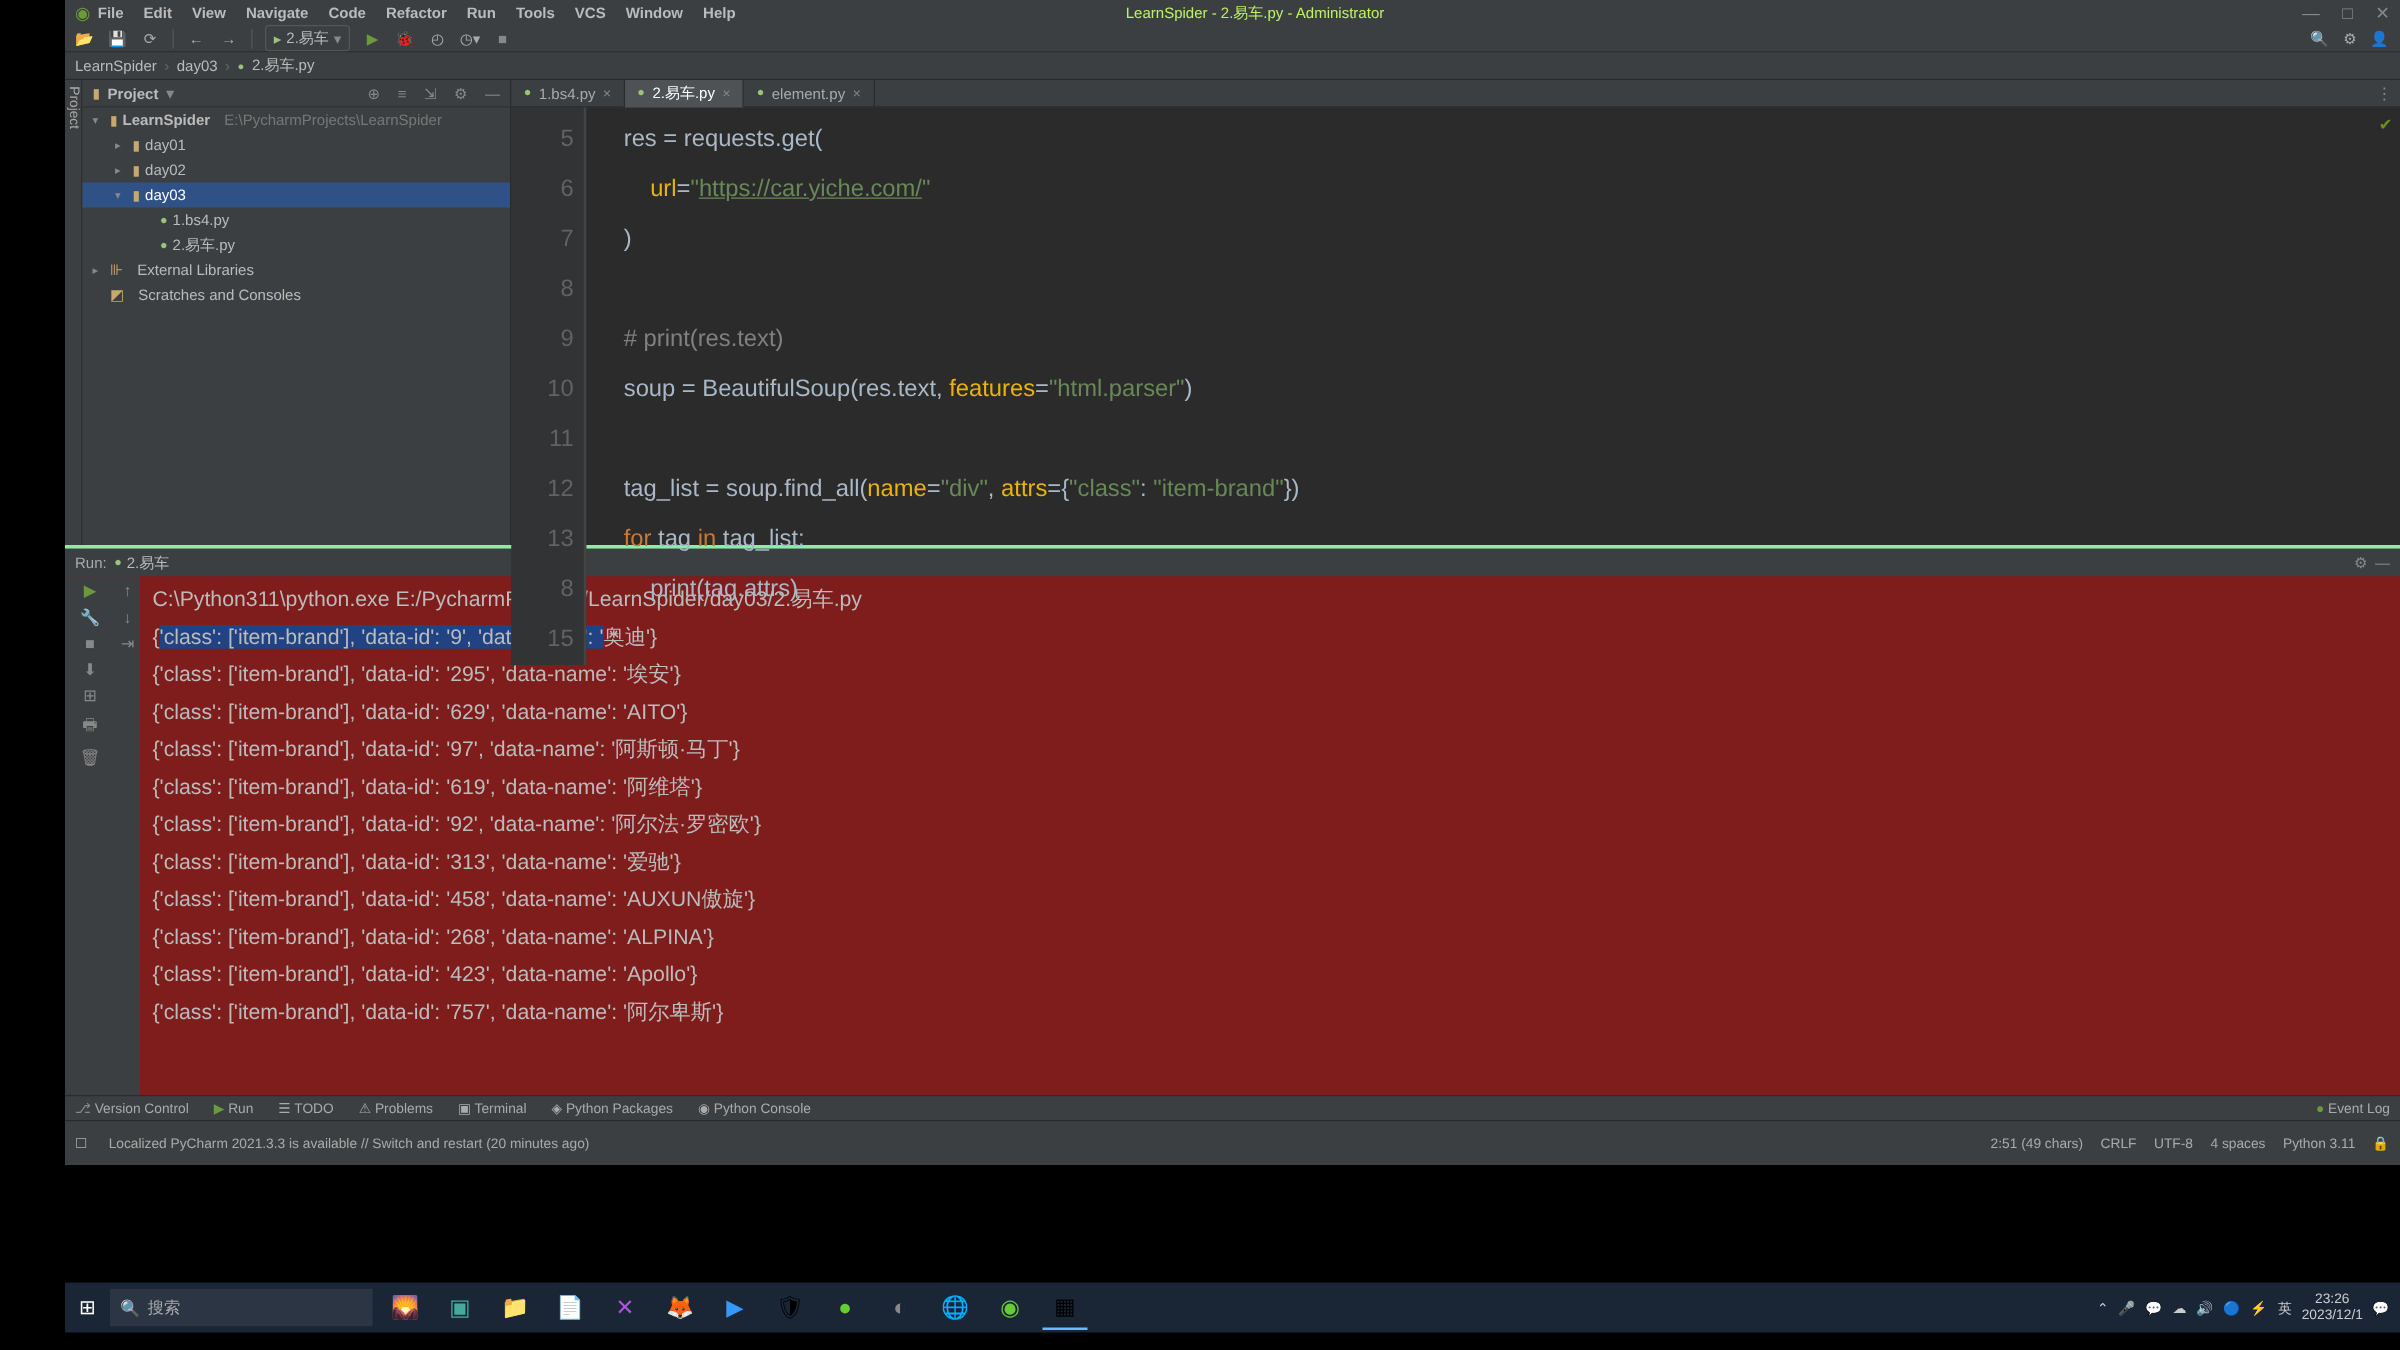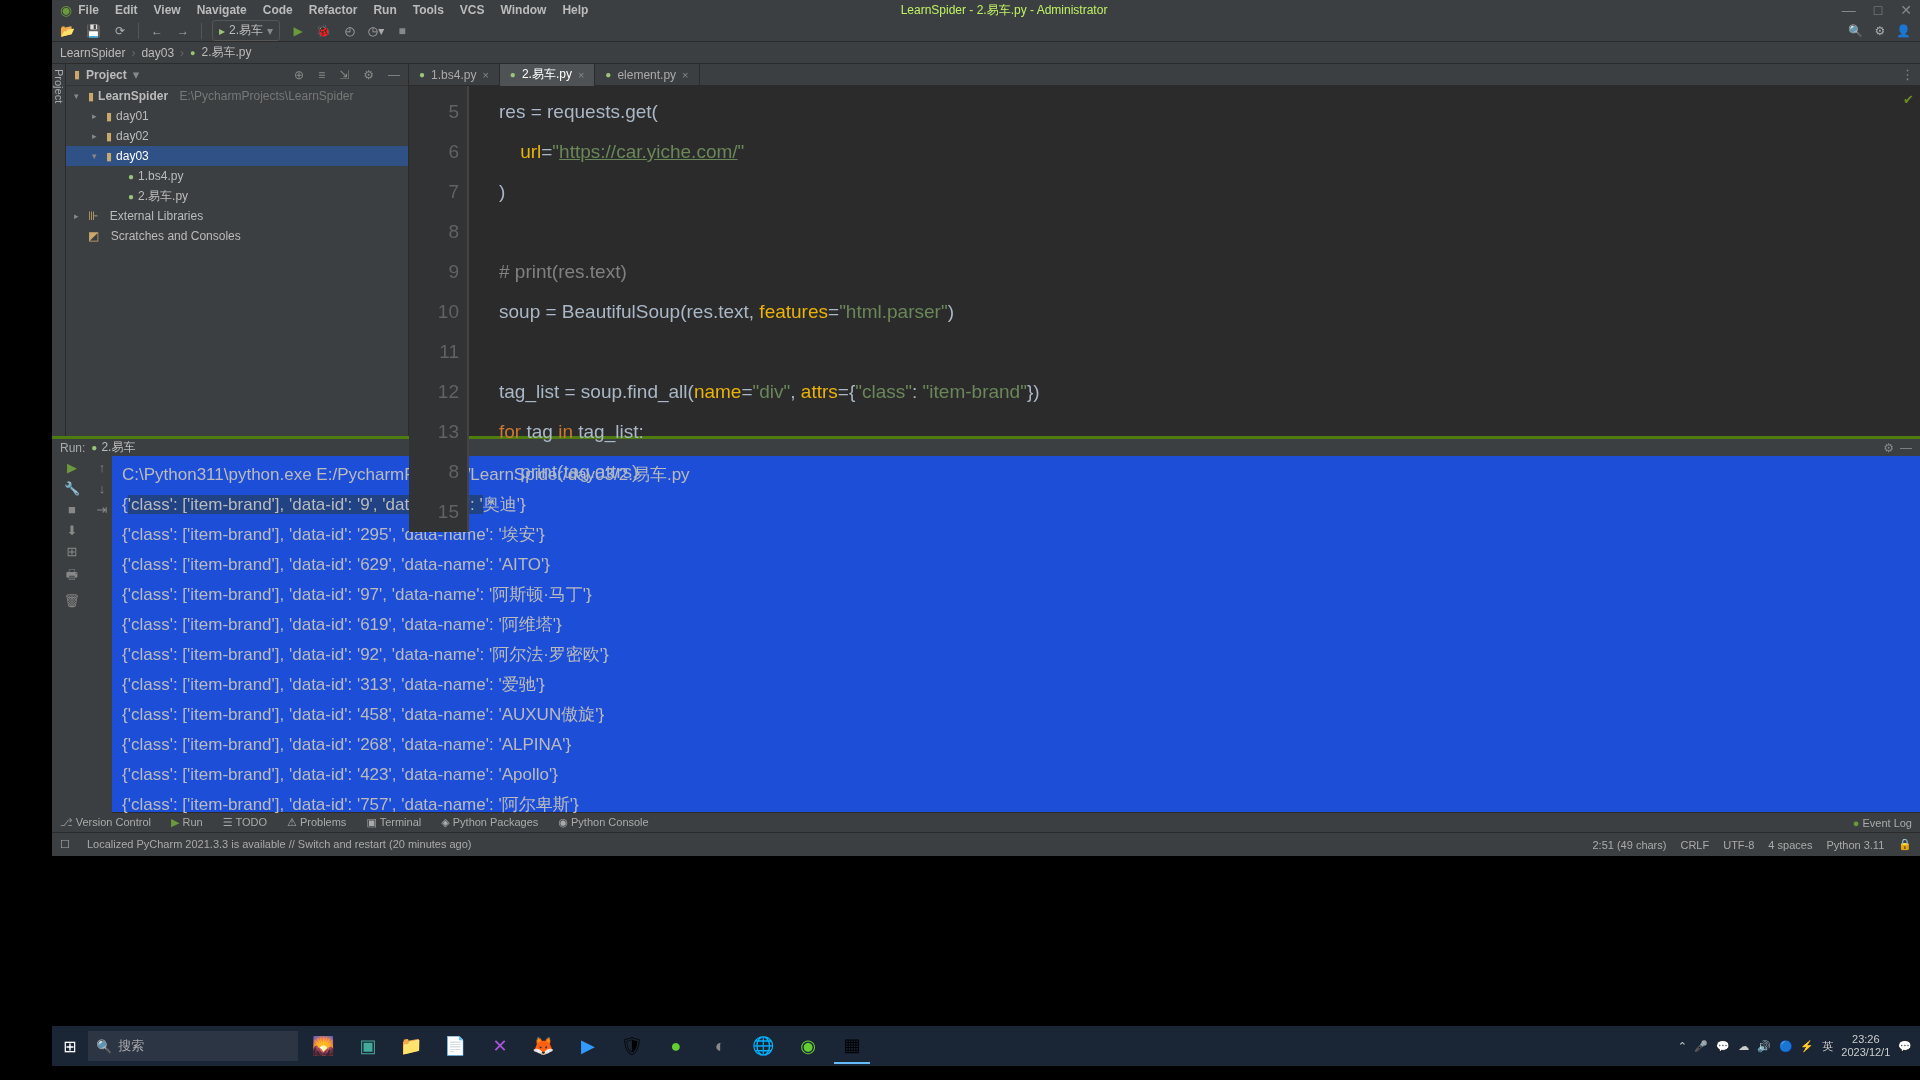--- a/index.html
+++ b/index.html
@@ -40,33 +40,33 @@
 .editor-tab .close { color: #888; font-size: 11px; }
 .editor-body { flex: 1; display: flex; font-family: "JetBrains Mono", Consolas, monospace; font-size: 19px; position: relative; }
 .gutter { width: 60px; background: #313335; text-align: right; padding: 6px 8px 0 0; color: #606366; line-height: 40px; border-right: 2px solid #444; }
 .code { flex: 1; padding: 6px 0 0 30px; line-height: 40px; color: #a9b7c6; white-space: pre; }
 .kw { color: #cc7832; }
 .str { color: #6a8759; }
 .url { color: #6a8759; text-decoration: underline; }
 .comment { color: #808080; }
 .param { color: #eab308; }
 .check-mark { position: absolute; right: 6px; top: 6px; color: #6B8E23; font-size: 13px; }
-.run-panel { height: 376px; border-top: 3px solid #4d7c0f; background: #1d4ed8; display: flex; flex-direction: column; }
+.run-panel { height: 440px; border-top: 3px solid #86efac; background: #7f1d1d; display: flex; flex-direction: column; }
 .run-header { height: 22px; background: #3c3f41; display: flex; align-items: center; padding: 0 8px; font-size: 12px; }
 .run-header .label { color: #aaa; }
 .run-header .name { margin-left: 4px; }
 .run-header .spacer { flex: 1; }
 .run-body { flex: 1; display: flex; font-family: Consolas, monospace; font-size: 17px; }
 .run-sidebar { width: 40px; background: #3c3f41; display: flex; flex-direction: column; align-items: center; gap: 6px; padding-top: 4px; }
 .run-sidebar .i { color: #888; font-size: 13px; }
 .run-output { flex: 1; padding: 4px 10px; color: #bbbbbb; line-height: 30px; white-space: pre; }
 .sel { background: #214283; }
 .bottom-tabs { height: 20px; background: #3c3f41; display: flex; align-items: center; padding: 0 8px; gap: 20px; font-size: 11px; color: #aaa; border-top: 1px solid #2b2b2b; }
 .bottom-tabs .spacer { flex: 1; }
-.status-bar { height: 24px; background: #3c3f41; display: flex; align-items: center; padding: 0 8px; font-size: 11px; color: #aaa; border-top: 1px solid #2b2b2b; }
+.status-bar { height: 36px; background: #3c3f41; display: flex; align-items: center; padding: 0 8px; font-size: 11px; color: #aaa; border-top: 1px solid #2b2b2b; }
 .status-bar .spacer { flex: 1; }
 .status-bar span { margin-left: 14px; }
 .taskbar { position: absolute; left: 52px; bottom: 14px; width: 1868px; height: 40px; background: #1a2636; display: flex; align-items: center; }
 .taskbar .start { width: 36px; height: 40px; display: flex; align-items: center; justify-content: center; color: #fff; }
 .taskbar .search { width: 210px; height: 30px; background: #2b3544; display: flex; align-items: center; padding: 0 8px; gap: 6px; color: #aaa; font-size: 13px; }
 .taskbar .icons { display: flex; gap: 8px; margin-left: 8px; }
 .taskbar .icons .app { width: 36px; height: 36px; display: flex; align-items: center; justify-content: center; font-size: 18px; }
 .taskbar .tray { position: absolute; right: 8px; display: flex; align-items: center; gap: 8px; color: #ccc; font-size: 11px; }
 .taskbar .clock { text-align: center; line-height: 13px; }
 </style>

